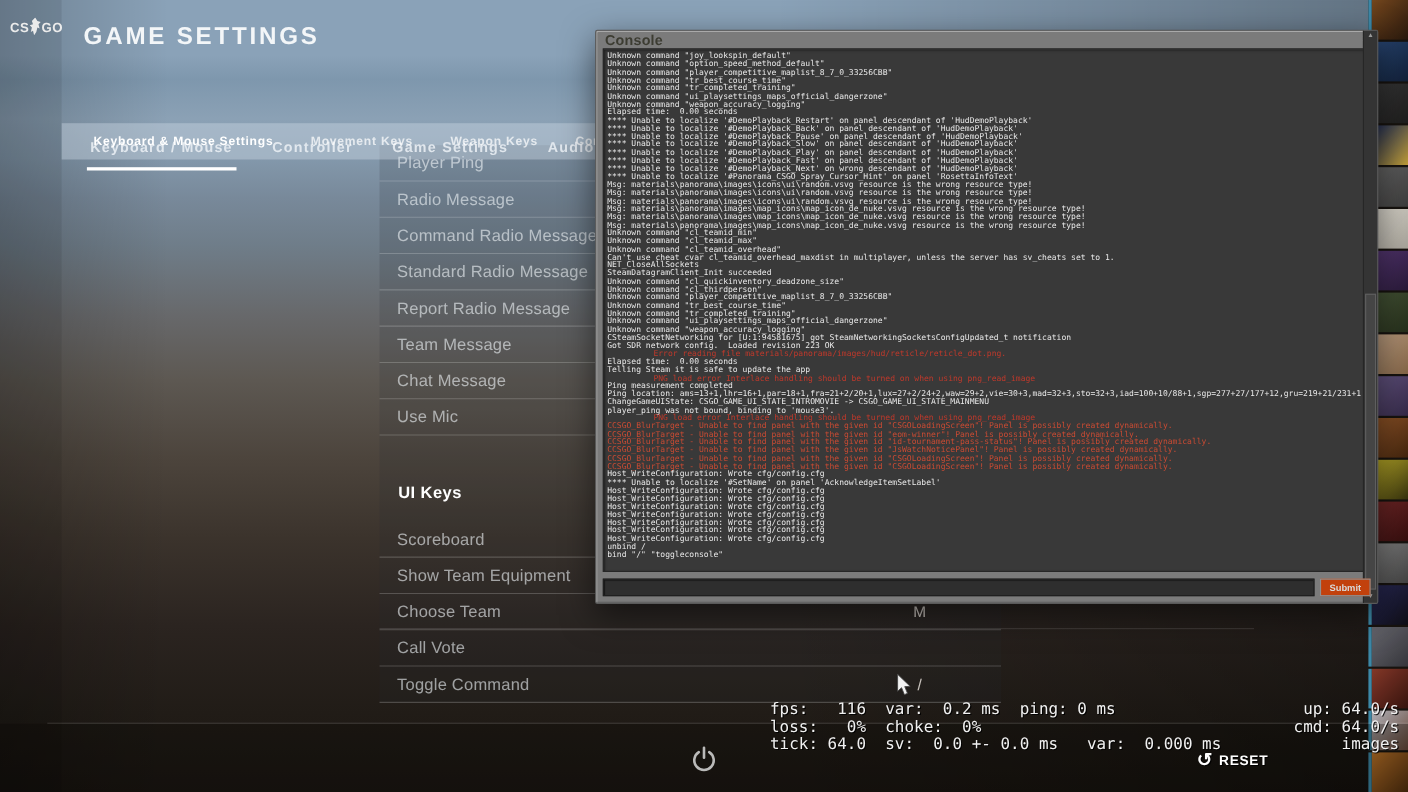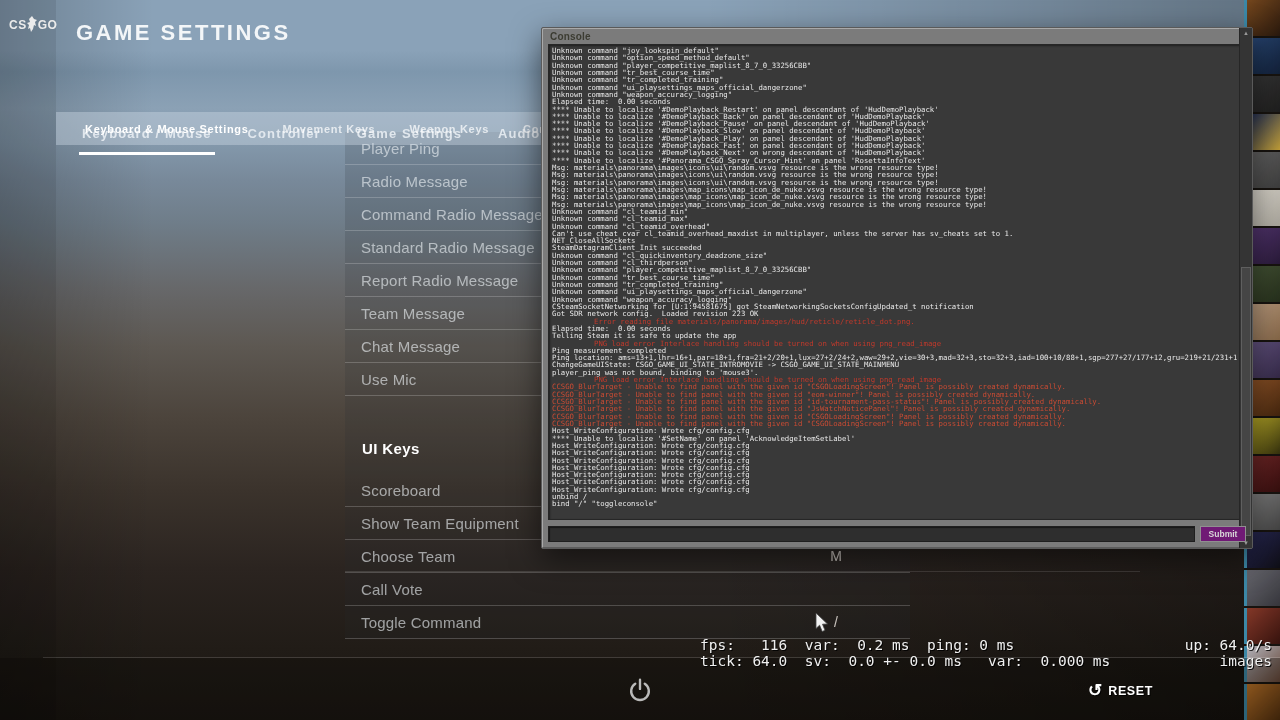--- a/index.html
+++ b/index.html
@@ -81,21 +81,21 @@
   .ng-reset .lbl { font-size:12.5px; font-weight:bold; letter-spacing:.6px;
     font-family:"Liberation Sans", sans-serif; }
 
   
   .console-win { position:absolute; left:541px; top:27px; width:712px; height:522px; z-index:10;
     background:#7b7b7b; border:1px solid #5a5a5a; border-radius:2px;
     box-shadow:0 10px 30px rgba(0,0,0,0.55), inset 1px 1px 0 rgba(255,255,255,0.35),
       inset -1px -1px 0 rgba(0,0,0,0.25); }
   .console-title { height:16px; display:flex; align-items:center; justify-content:space-between;
     padding:0 8px; }
-  .console-title .t { font-size:10px; font-weight:bold; color:#3c3c32; letter-spacing:.2px; }
+  .console-title .t { font-size:13px; font-weight:bold; color:#3c3c32; letter-spacing:.2px; }
   .console-title .x { font-size:10px; color:#d2d2d2; line-height:10px; cursor:default; }
   .console-log { position:absolute; left:6px; right:6px; top:16px; bottom:28px;
     background:#393939; border:1px solid #262626;
     box-shadow:inset 1px 1px 2px rgba(0,0,0,0.45);
     padding:2px 16px 2px 3px; overflow:hidden;
     font-family:"DejaVu Sans Mono", monospace; font-size:7.3px; line-height:7.32px;
     color:#e9e9e9; }
   .console-line { white-space:pre; }
   .console-line.c-r { color:#c0392b;margin-left:42px; }
   .console-line.c-o { color:#cb4b33; }
@@ -105,21 +105,21 @@
     text-align:center; font-size:6px; color:#999; }
   .console-scroll::before { content:"▲"; top:2px; }
   .console-scroll::after  { content:"▼"; bottom:2px; }
   .scroll-thumb { position:absolute; left:1px; right:1px; top:46%; bottom:12px;
     background:#454545; border:1px solid #5f5f5f; }
   .console-inputrow { position:absolute; left:6px; right:6px; bottom:6px; height:16px;
     display:flex; gap:5px; }
   .console-input { flex:1; background:#2e2e2e; border:1px solid #1f1f1f; color:#ddd;
     font-size:9px; padding:0 4px; outline:none;
     box-shadow:inset 1px 1px 1px rgba(0,0,0,0.5); }
-  .submit-btn { width:46px; background:#701a75; border:1px solid #909090; color:#d8d8d8;
+  .submit-btn { width:46px; background:#c2410c; border:1px solid #909090; color:#d8d8d8;
     font-size:8.5px; font-weight:bold; display:flex; align-items:center; justify-content:center;
     cursor:default; }
 
   
   .cursor { position:absolute; left:815px; top:612px; z-index:30; }
 </style>
 </head>
 <body>
 
 <div class="bg"></div>
@@ -290,20 +290,24 @@
 <div class="bottom-divider"></div>
 <div class="bottom-bar"></div>
 
 <div class="netgraph">
 
     <div class="ng-row">
       <span class="ng-left">fps:   116  var:  0.2 ms  ping: 0 ms</span>
       <span class="ng-right">up: 64.0/s</span>
     </div>
 
+    <div class="ng-row">
+      <span class="ng-left">loss:   0%  choke:  0%</span>
+      <span class="ng-right">cmd: 64.0/s</span>
+    </div>
 
     <div class="ng-row">
       <span class="ng-left">tick: 64.0  sv:  0.0 +- 0.0 ms   var:  0.000 ms</span>
       <span class="ng-right">images</span>
     </div>
   </div>
 <div class="ng-reset">
   <span class="glyph">↺</span>
   <span class="lbl">RESET</span>
 </div>

